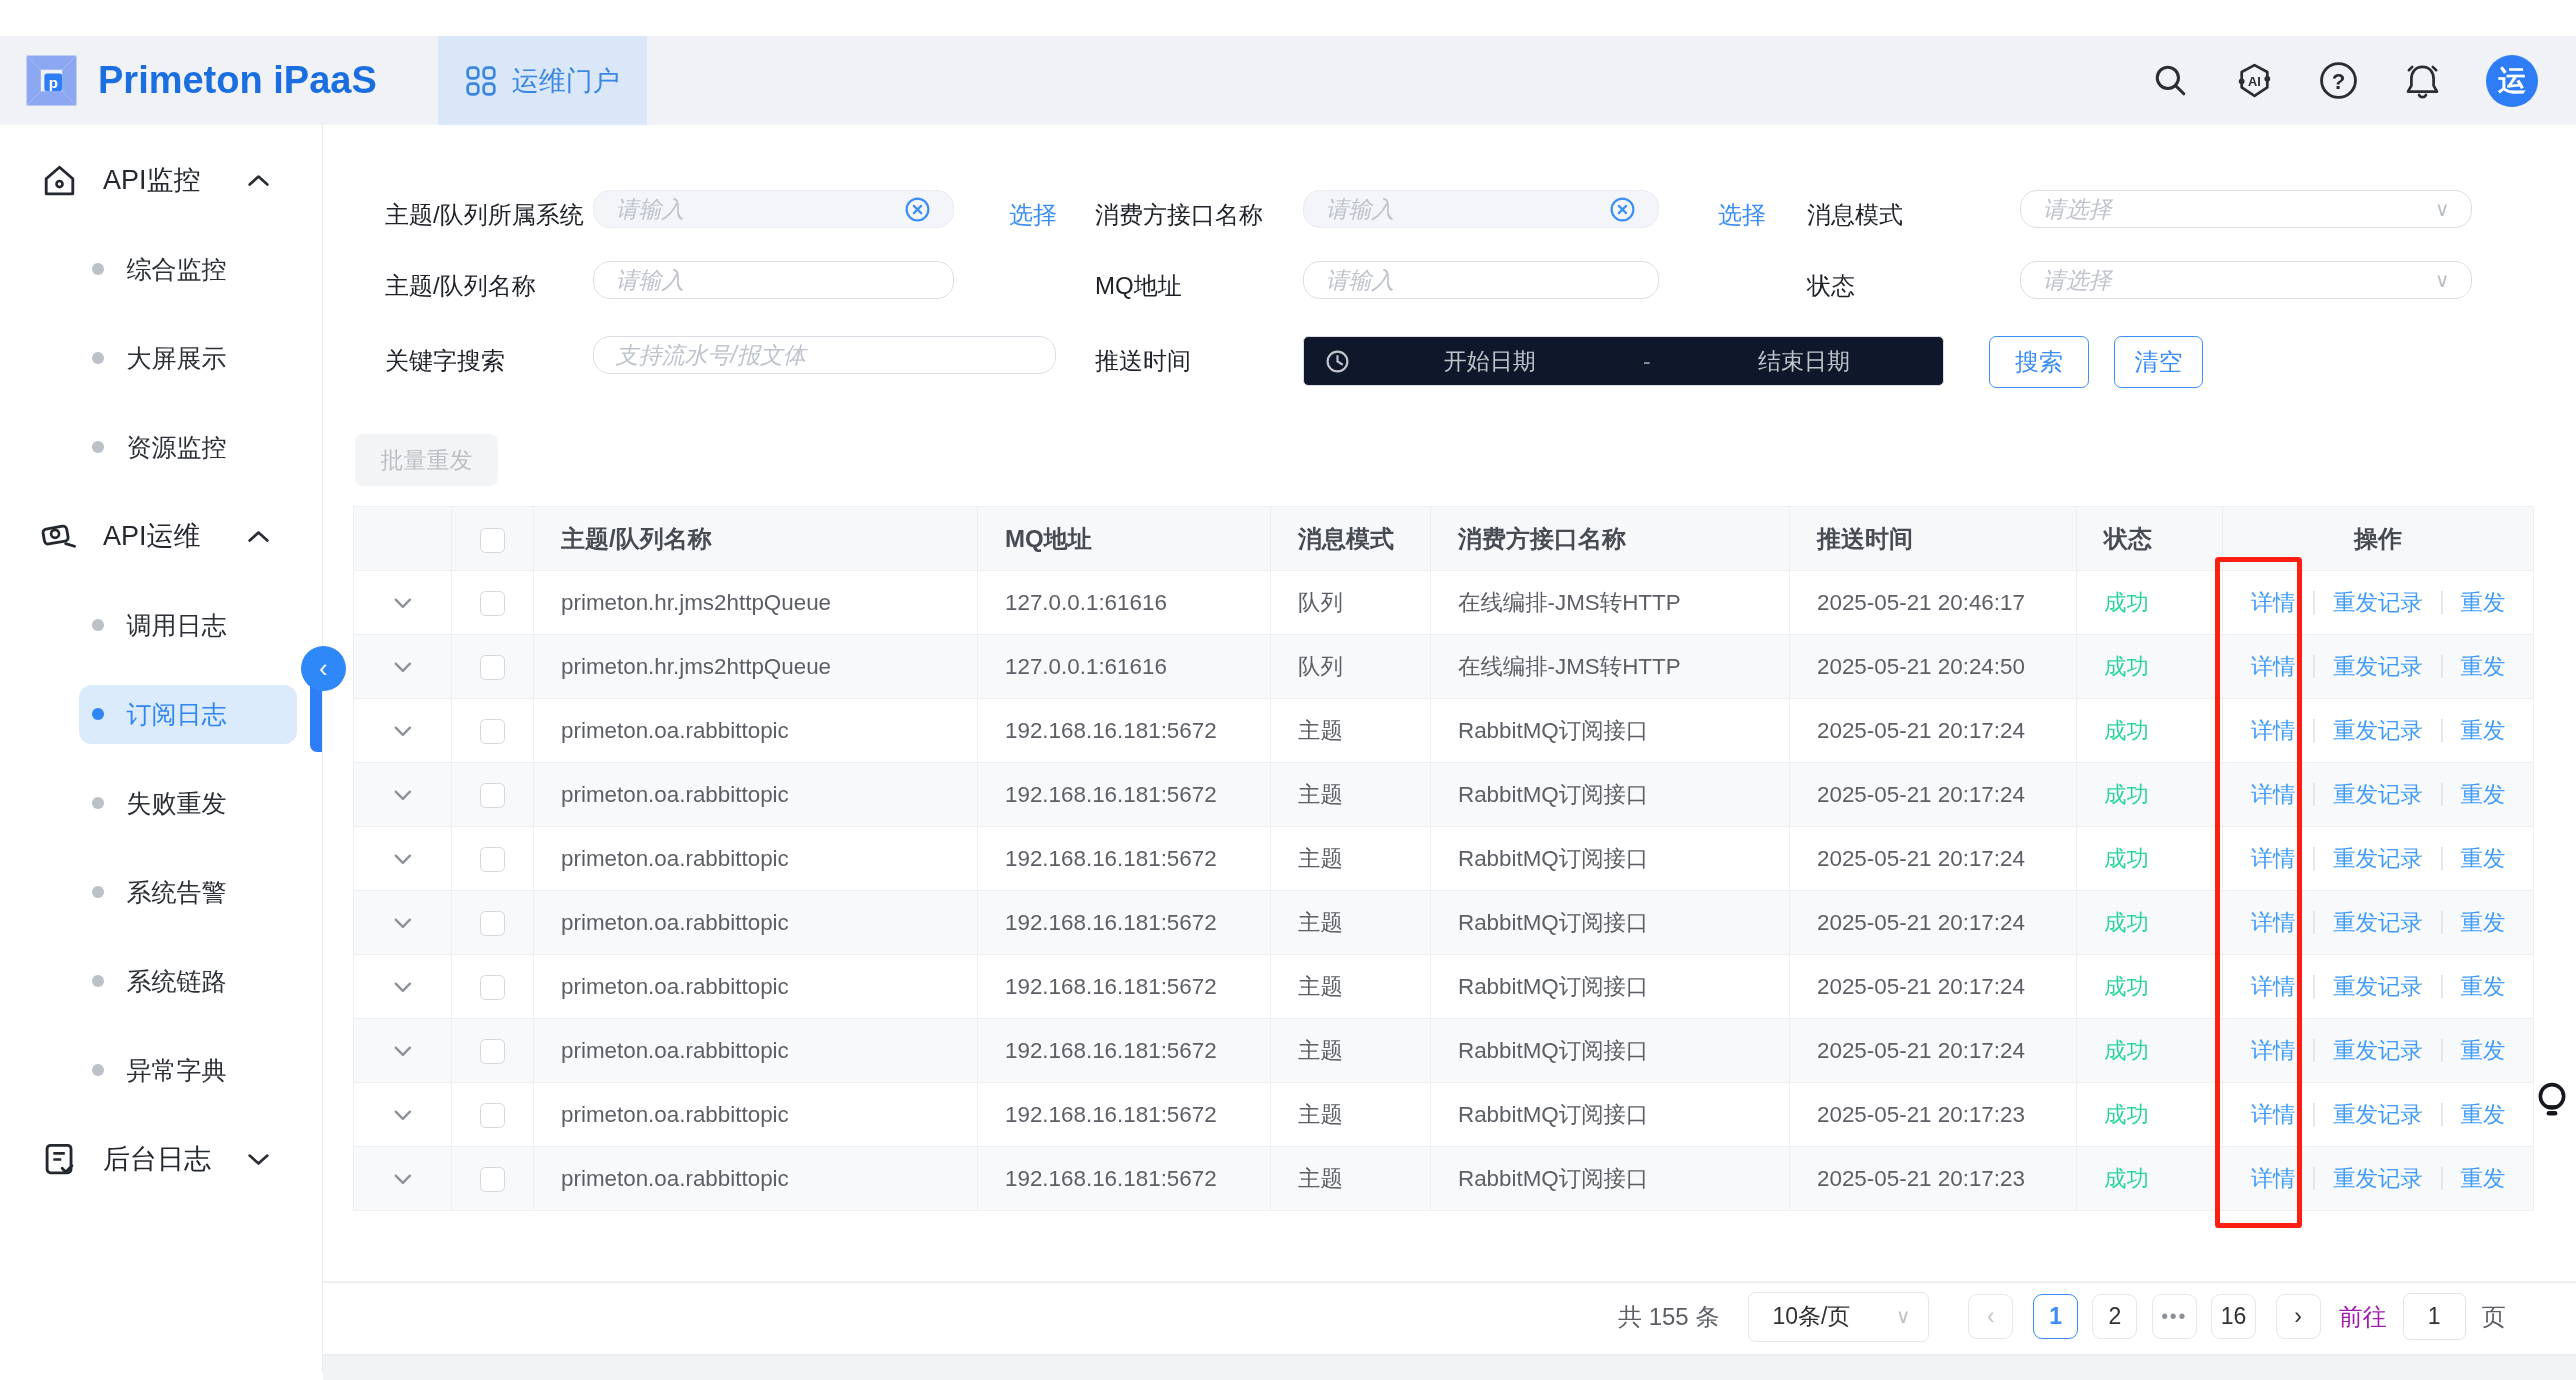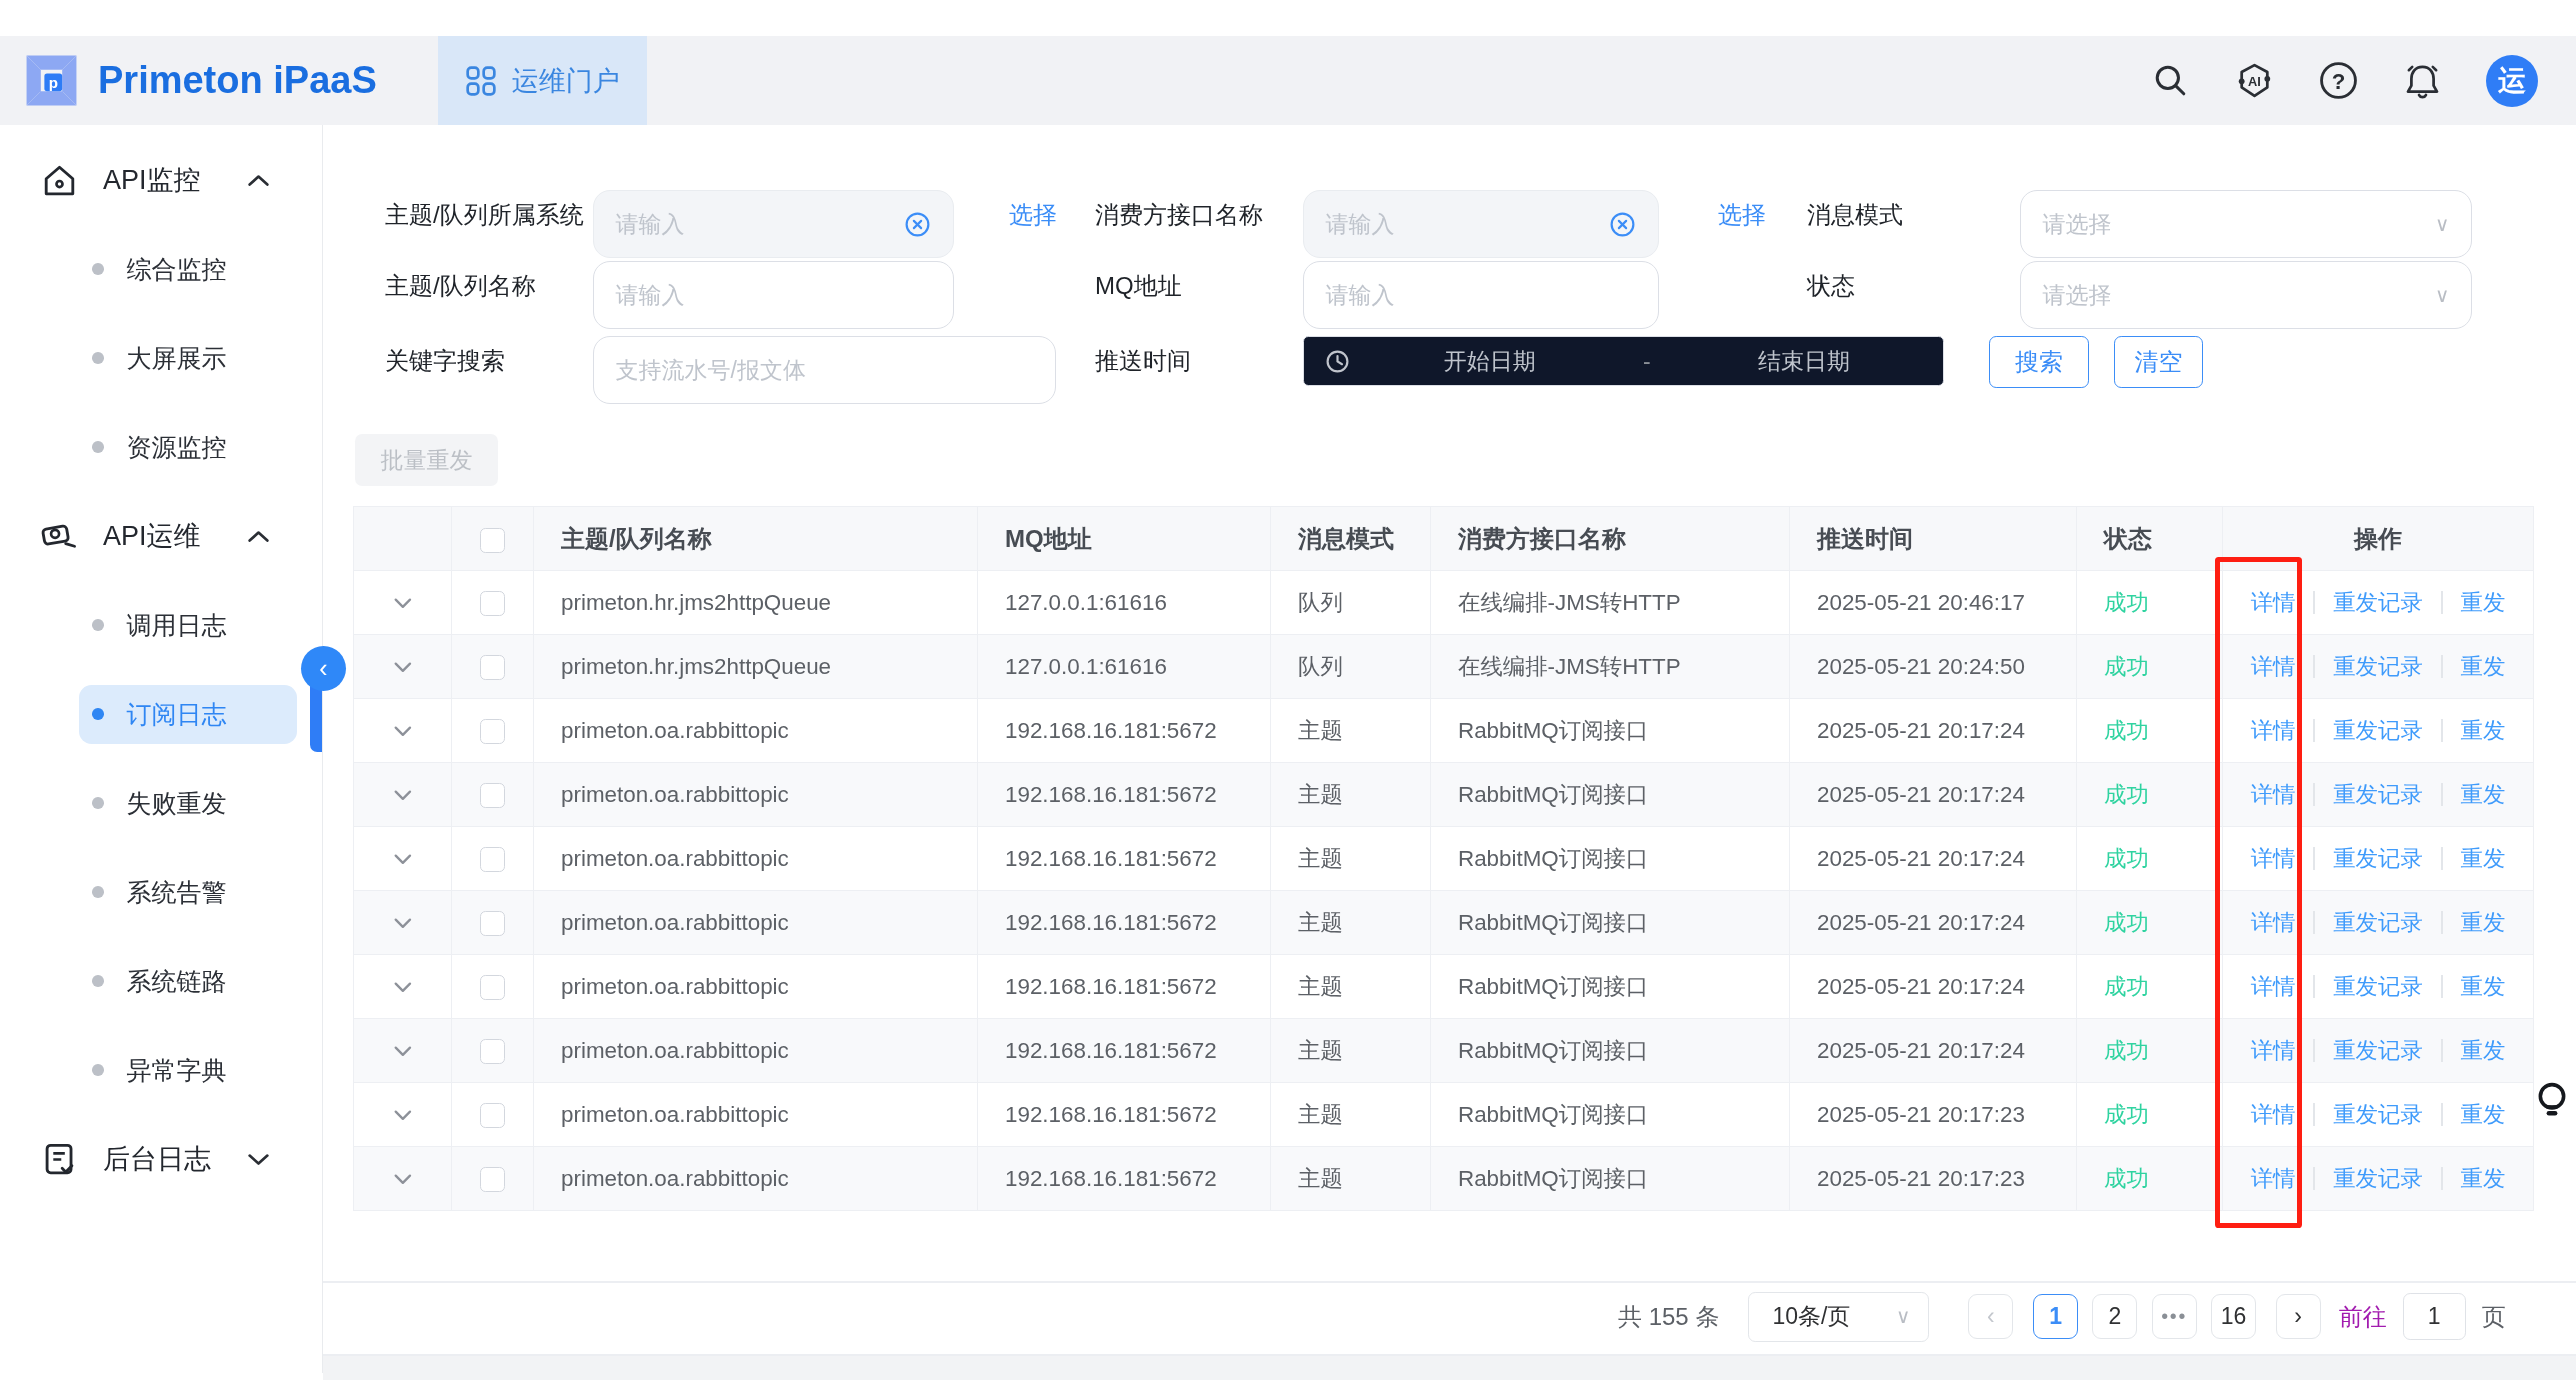--- a/index.html
+++ b/index.html
@@ -30,22 +30,22 @@
   .srow .slabel{margin-left:23px;font-size:25px;color:#2b2f36;z-index:2;}
   .srow.active::before{content:"";position:absolute;left:79px;right:25px;top:15px;bottom:15px;background:#dcebfc;border-radius:12.5px;}
   .srow.active::after{content:"";position:absolute;right:0;top:7.2px;bottom:7.2px;width:11.6px;background:#2f7df6;border-radius:7.2px 0 0 7.2px;}
   .srow.active .bullet{background:#2f86f3;}
   .srow.active .slabel{color:#2f86f3;}
   .collapse-btn{position:absolute;left:301px;top:646px;width:45px;height:45px;border-radius:50%;background:#2f88f8;border:none;
       color:#fff;font-size:25px;line-height:45px;text-align:center;cursor:pointer;z-index:6;padding:0;}
 
   
   .flabel{position:absolute;font-size:24px;color:#1f2329;height:50px;display:flex;align-items:center;}
-  .finput{position:absolute;height:68px;box-sizing:border-box;border:1.8px solid #dcdfe6;border-radius:17px;background:#fff;
-      display:flex;align-items:center;padding:0 21.5px;font-size:23px;color:#bfc4cc;}
+  .finput{position:absolute;height:38px;box-sizing:border-box;border:1.8px solid #dcdfe6;border-radius:17px;background:#fff;
+      display:flex;align-items:center;padding:0 21.5px;font-size:23px;color:#bfc4cc;font-style:italic;}
   .finput.disabled{background:#f3f5f8;border-color:#e9ecf0;justify-content:space-between;}
   .fselect{justify-content:space-between;}
   .blue-link{position:absolute;height:50px;display:flex;align-items:center;font-size:24px;color:#3b8df7;cursor:pointer;}
   .btn-outline{position:absolute;height:52px;box-sizing:border-box;background:#fff;border:1.8px solid #3b8df7;border-radius:7.2px;
       color:#3b8df7;font-size:24px;display:flex;align-items:center;justify-content:center;cursor:pointer;}
   .daterange{position:absolute;height:50px;box-sizing:border-box;border:1.8px solid #dcdfe6;border-radius:5.4px;background:#0f172a;
       display:flex;align-items:center;font-size:23px;color:#bfc4cc;}
   .daterange .dr-start{flex:1;text-align:center;}
   .daterange .dr-sep{width:36px;text-align:center;color:#8a8f96;}
   .daterange .dr-end{flex:1;text-align:center;}

